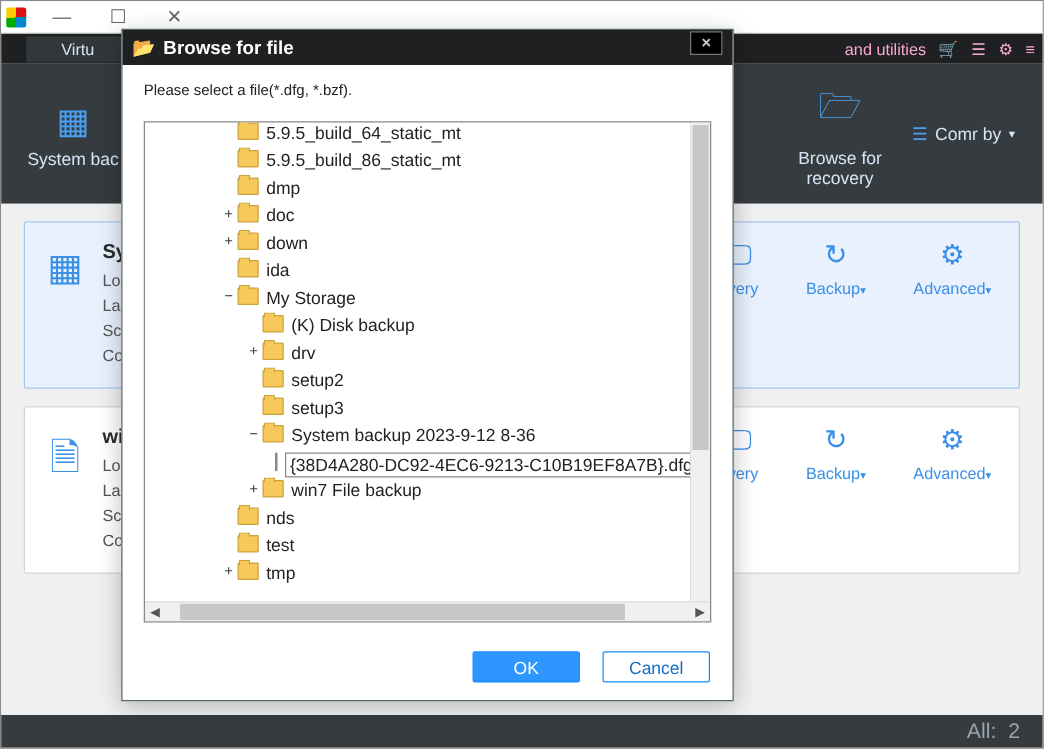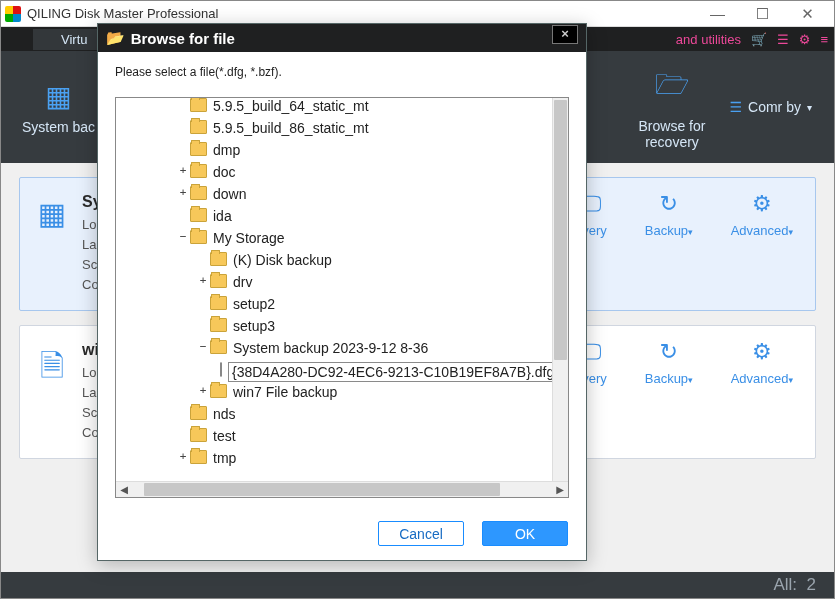--- a/index.html
+++ b/index.html
@@ -3,23 +3,23 @@
 <meta charset="utf-8">
 <style>
 *{box-sizing:border-box;margin:0;padding:0;font-family:"Segoe UI",Arial,sans-serif}
 body{width:835px;height:599px;background:#2a2a2a;overflow:hidden;position:relative}
 .window{position:absolute;top:0;left:0;width:835px;height:599px;background:#fff;border:1px solid #888}
 .titlebar{height:26px;background:#fff;display:flex;align-items:center;padding:0 4px;border-bottom:1px solid #ddd}
 .titlebar .logo{width:16px;height:16px;margin-right:6px;background:conic-gradient(#d11 0 25%,#08c 0 50%,#0a0 0 75%,#fc0 0);border-radius:2px}
 .titlebar .title{flex:1;font-size:13px;color:#333}
 .titlebar .winbtn{width:45px;height:22px;text-align:center;color:#666;font-size:15px;line-height:22px;cursor:pointer}
 .topbar{height:24px;background:#1f2021;display:flex;align-items:center;color:#d5e6f6;font-size:13px}
-.topbar .tab{padding:3px 28px;background:#33373a;margin-left:32px;color:#d5e6f6}
+.topbar .tab{padding:3px 28px;background:#33373a;margin-left:20px;color:#d5e6f6}
 .topbar .right{margin-left:auto;color:#d5e6f6;padding-right:6px;display:flex;align-items:center;gap:10px}
-.topbar .right span{display:inline-block;color:#ec4899}
+.topbar .right span{display:inline-block;color:#f9a8d4}
 .toolbar{height:112px;background:#363b3f;display:flex;align-items:center;color:#d5e6f6}
 .toolbtn{display:flex;flex-direction:column;align-items:center;justify-content:center;width:115px;height:100%;gap:6px;font-size:14px;color:#d5e6f6}
 .toolbtn .icon{color:#4aa1f2;font-size:28px}
 .toolbar .spacer{flex:1}
 .sortby{display:flex;align-items:center;gap:6px;color:#d5e6f6;font-size:14px;padding-right:22px}
 .listarea{background:#f0f0f0;padding:14px 0 14px 0;height:calc(100% - 26px - 24px - 112px - 26px)}
 .card{background:#fff;border:1px solid #d0d6e0;border-radius:2px;margin:0 18px 14px 18px;padding:15px 16px;display:flex;align-items:flex-start;gap:14px}
 .card.active{background:#e8f1fd;border-color:#a7c7ee}
 .card .cicon{font-size:30px;color:#3a8fe6;margin-top:3px;width:32px;text-align:center}
 .card .cbody{flex:1}
@@ -56,21 +56,20 @@
 .modal .btn{width:86px;height:25px;border:1px solid #198cff;border-radius:2px;font-size:14px;display:flex;align-items:center;justify-content:center;cursor:pointer}
 .modal .btn.ok{background:#2d97ff;color:#fff}
 .modal .btn.cancel{background:#fff;color:#186cc3}
 </style>
 </head>
 <body>
 
 <div class="window">
   <div class="titlebar">
     <div class="logo"></div>
-    <div class="title">QILING Disk Master Professional</div>
     <div class="winbtn">—</div>
     <div class="winbtn">☐</div>
     <div class="winbtn">✕</div>
   </div>
 
   <div class="topbar">
     <div class="tab">Virtu</div>
     <div class="right">
       <span>and utilities</span>
       <span>🛒</span>
@@ -256,16 +255,16 @@
       </div>
     <div class="hscroll">
       <div class="arrow">◀</div>
       <div class="htrack">
           <div class="hthumb"></div>
         </div>
       <div class="arrow">▶</div>
     </div>
   </div>
   <div class="btns">
+    <div class="btn ok">OK</div>
     <div class="btn cancel">Cancel</div>
-    <div class="btn ok">OK</div>
   </div>
 </div>
 
 </body></html>

